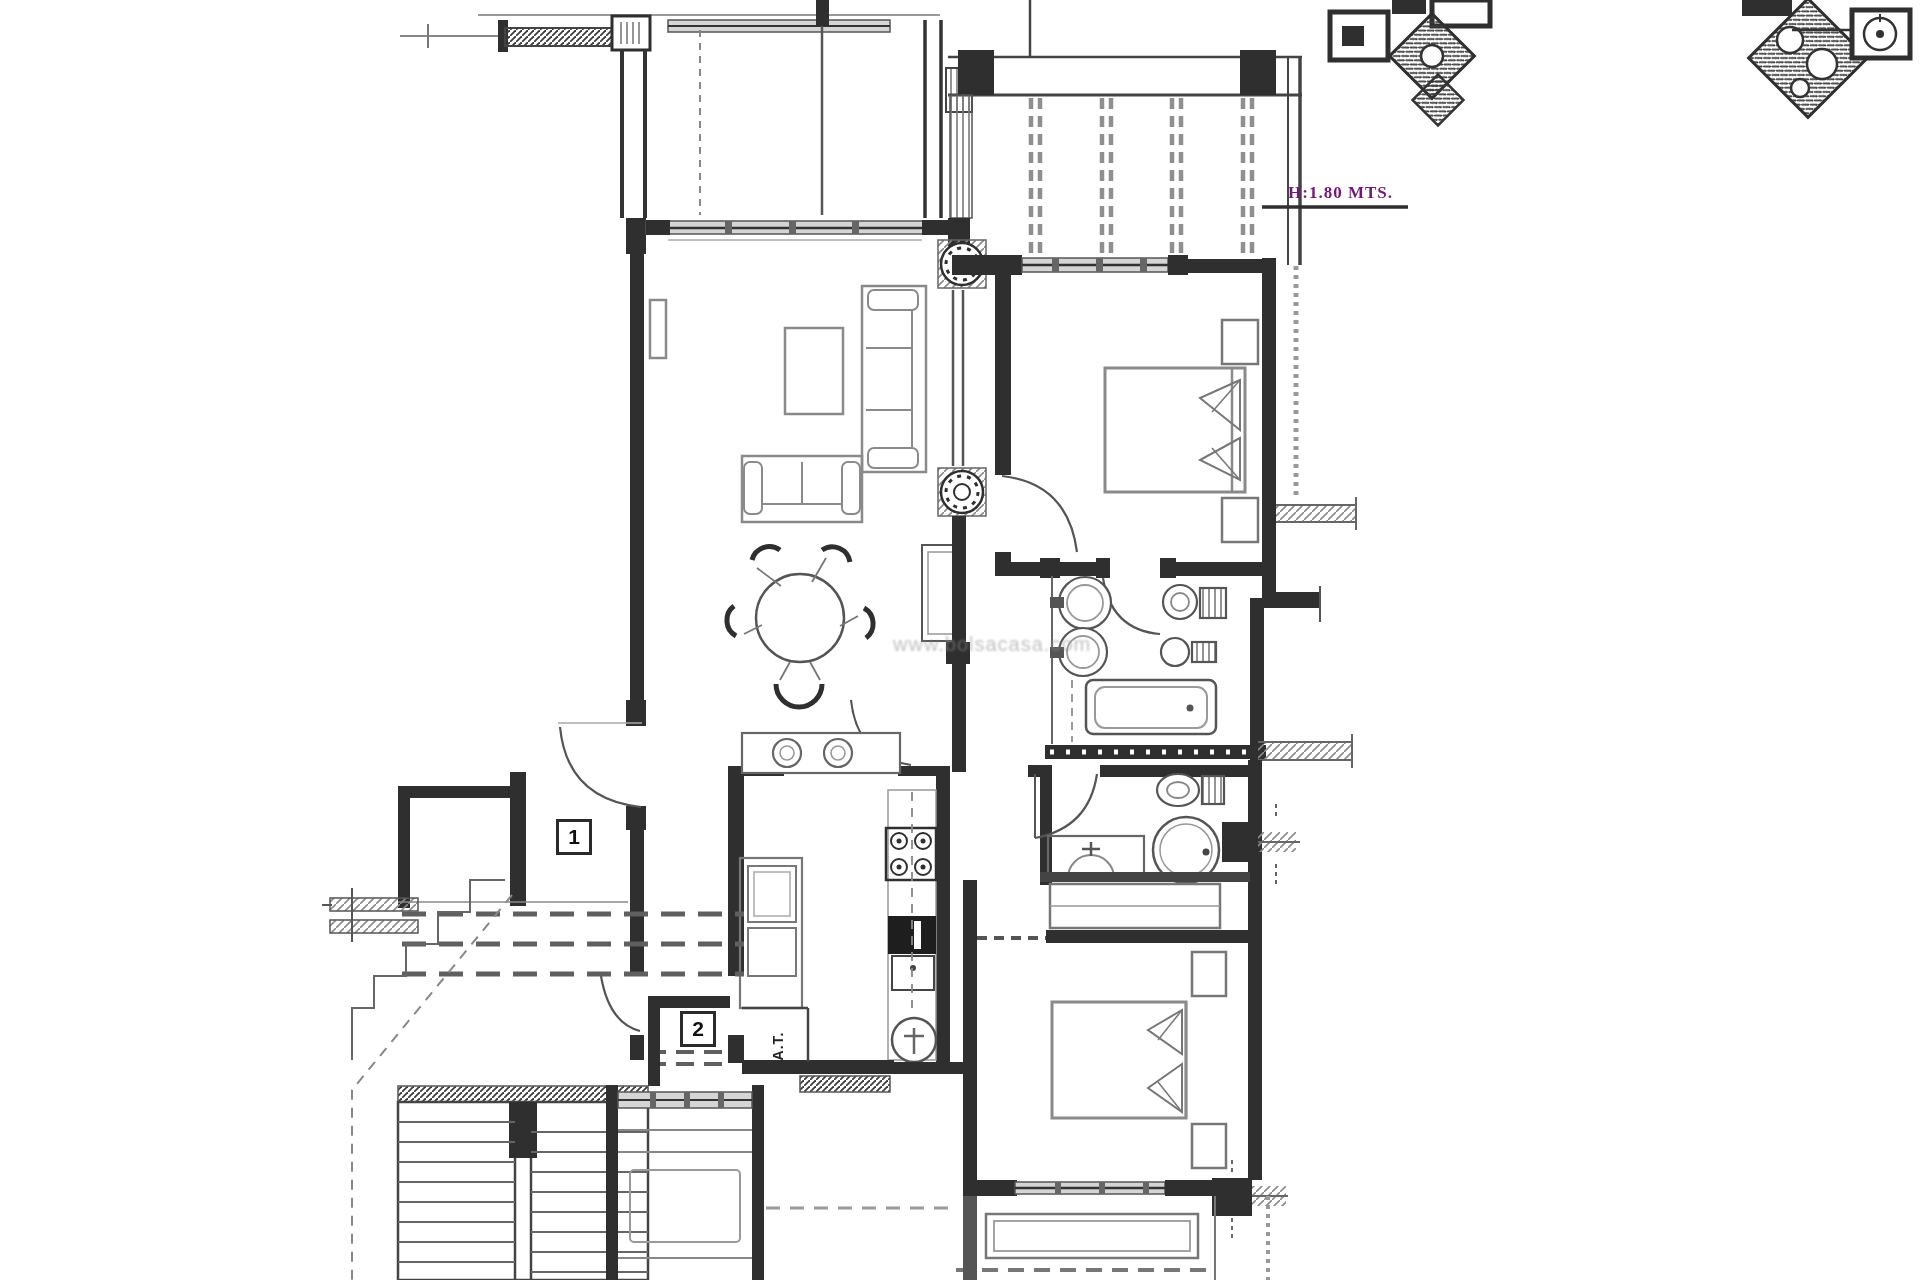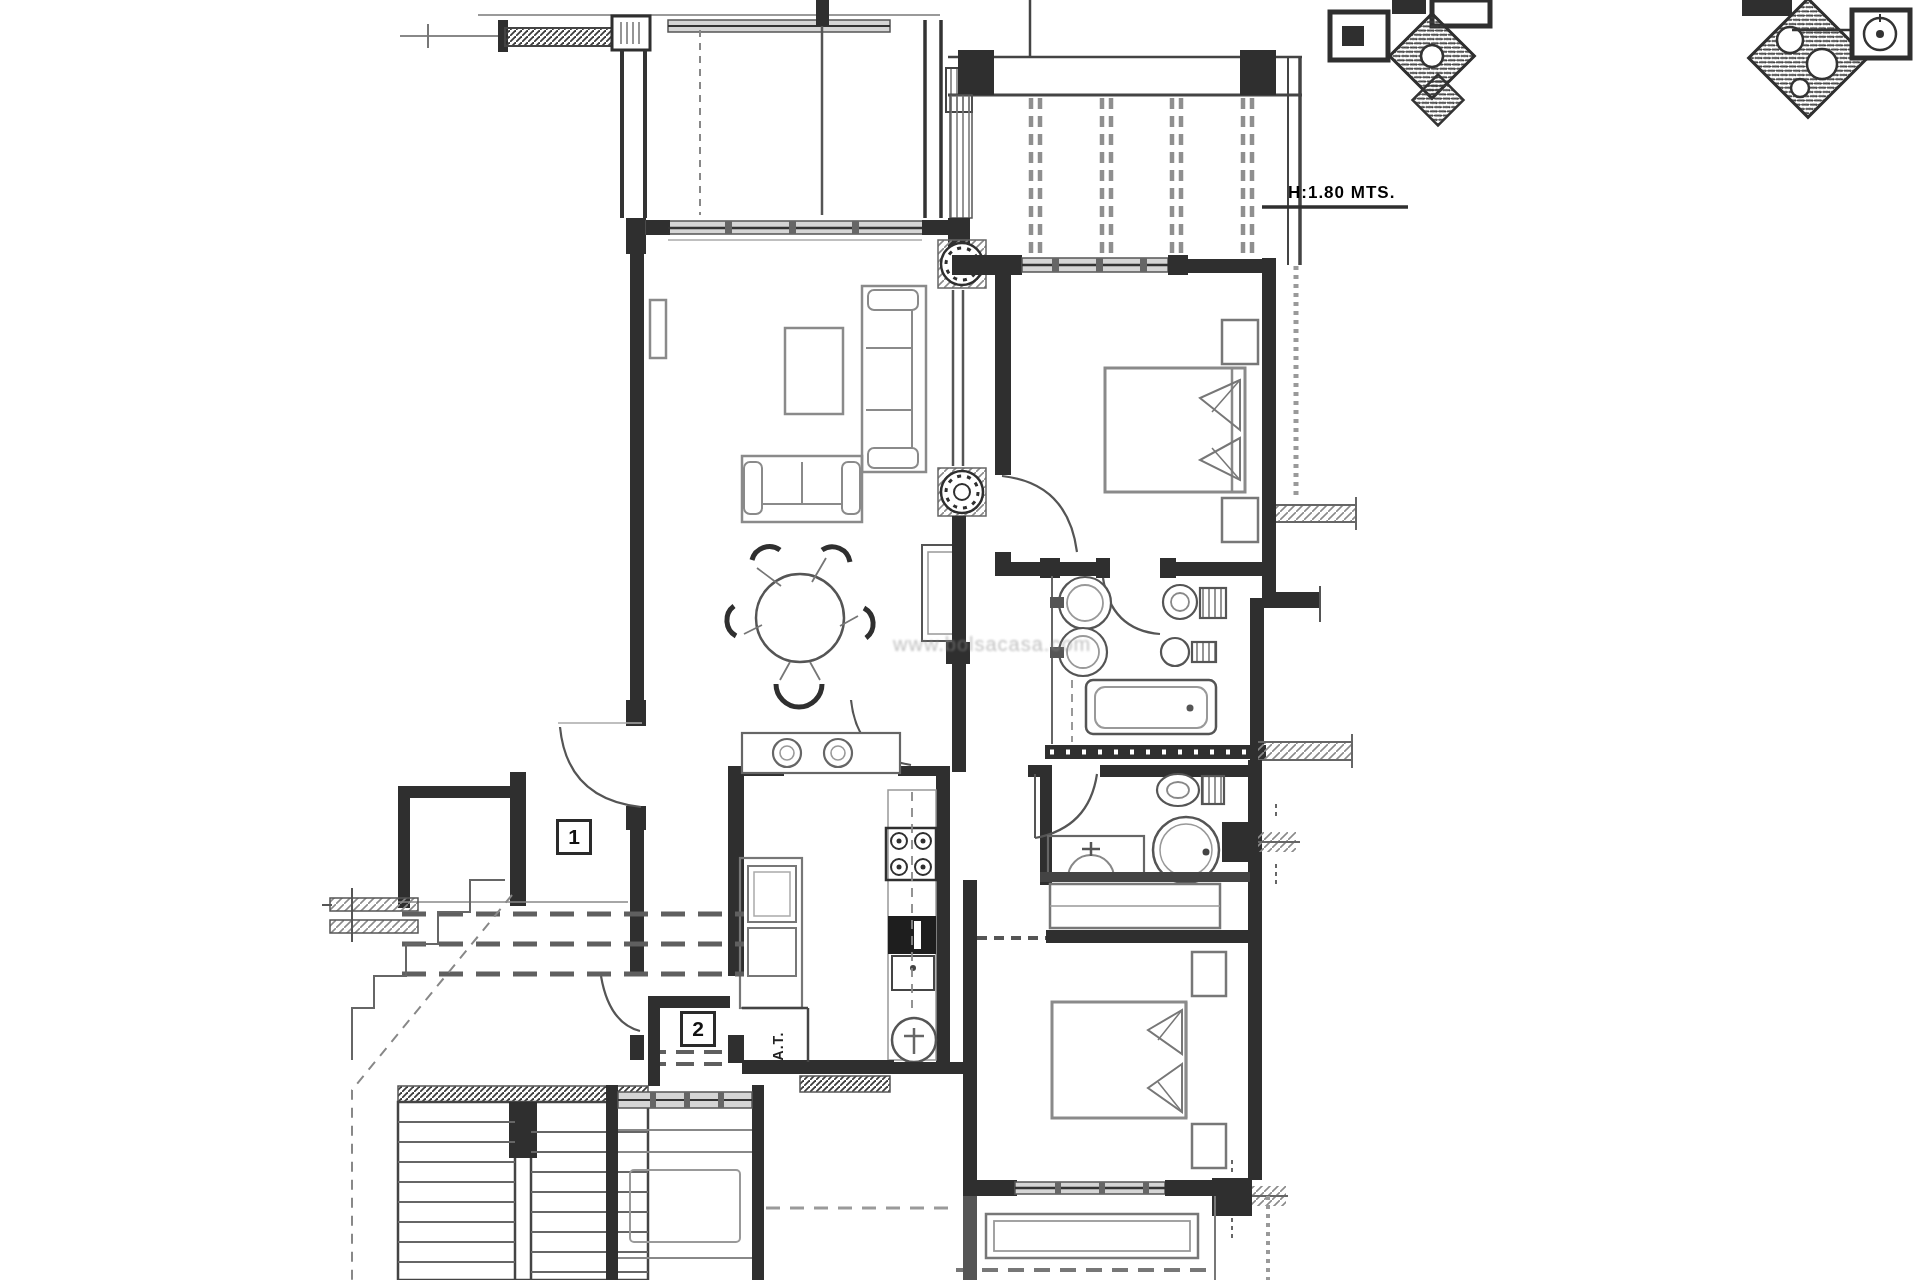--- a/index.html
+++ b/index.html
@@ -1,21 +1,21 @@
 <!DOCTYPE html>
 <html><head>
 <meta charset="utf-8">
 <style>
   html,body{margin:0;padding:0;background:#fff;}
   #stage{position:relative;width:1920px;height:1280px;background:#ffffff;overflow:hidden;
          font-family:"Liberation Sans", sans-serif;}
   #plan-svg{position:absolute;left:0;top:0;}
   .label{position:absolute;color:#1c1c1c;font-weight:bold;}
-  #height-note{left:1288px;top:183px;font-size:17px;letter-spacing:1px;color:#000000;
-               font-family:Liberation Sans, sans-serif;}
+  #height-note{left:1288px;top:183px;font-size:17px;letter-spacing:1px;color:#701a75;
+               font-family:Liberation Serif, serif;}
   .marker-box{position:absolute;width:30px;height:30px;border:3px solid #2a2a2a;background:#fff;
               display:flex;align-items:center;justify-content:center;font-size:21px;font-weight:bold;color:#111;}
   #marker-1{left:556px;top:819px;}
   #marker-2{left:680px;top:1011px;}
   #at-label{left:756px;top:1024px;width:44px;height:44px;font-size:14px;color:#222;
             transform:rotate(-90deg);display:flex;align-items:center;justify-content:center;letter-spacing:1px;}
   #watermark{left:893px;top:633px;width:190px;text-align:center;font-size:20px;font-weight:normal;
              color:#8f8f8f;opacity:.55;letter-spacing:1px;filter:blur(1.1px);}
 </style>
 </head>

